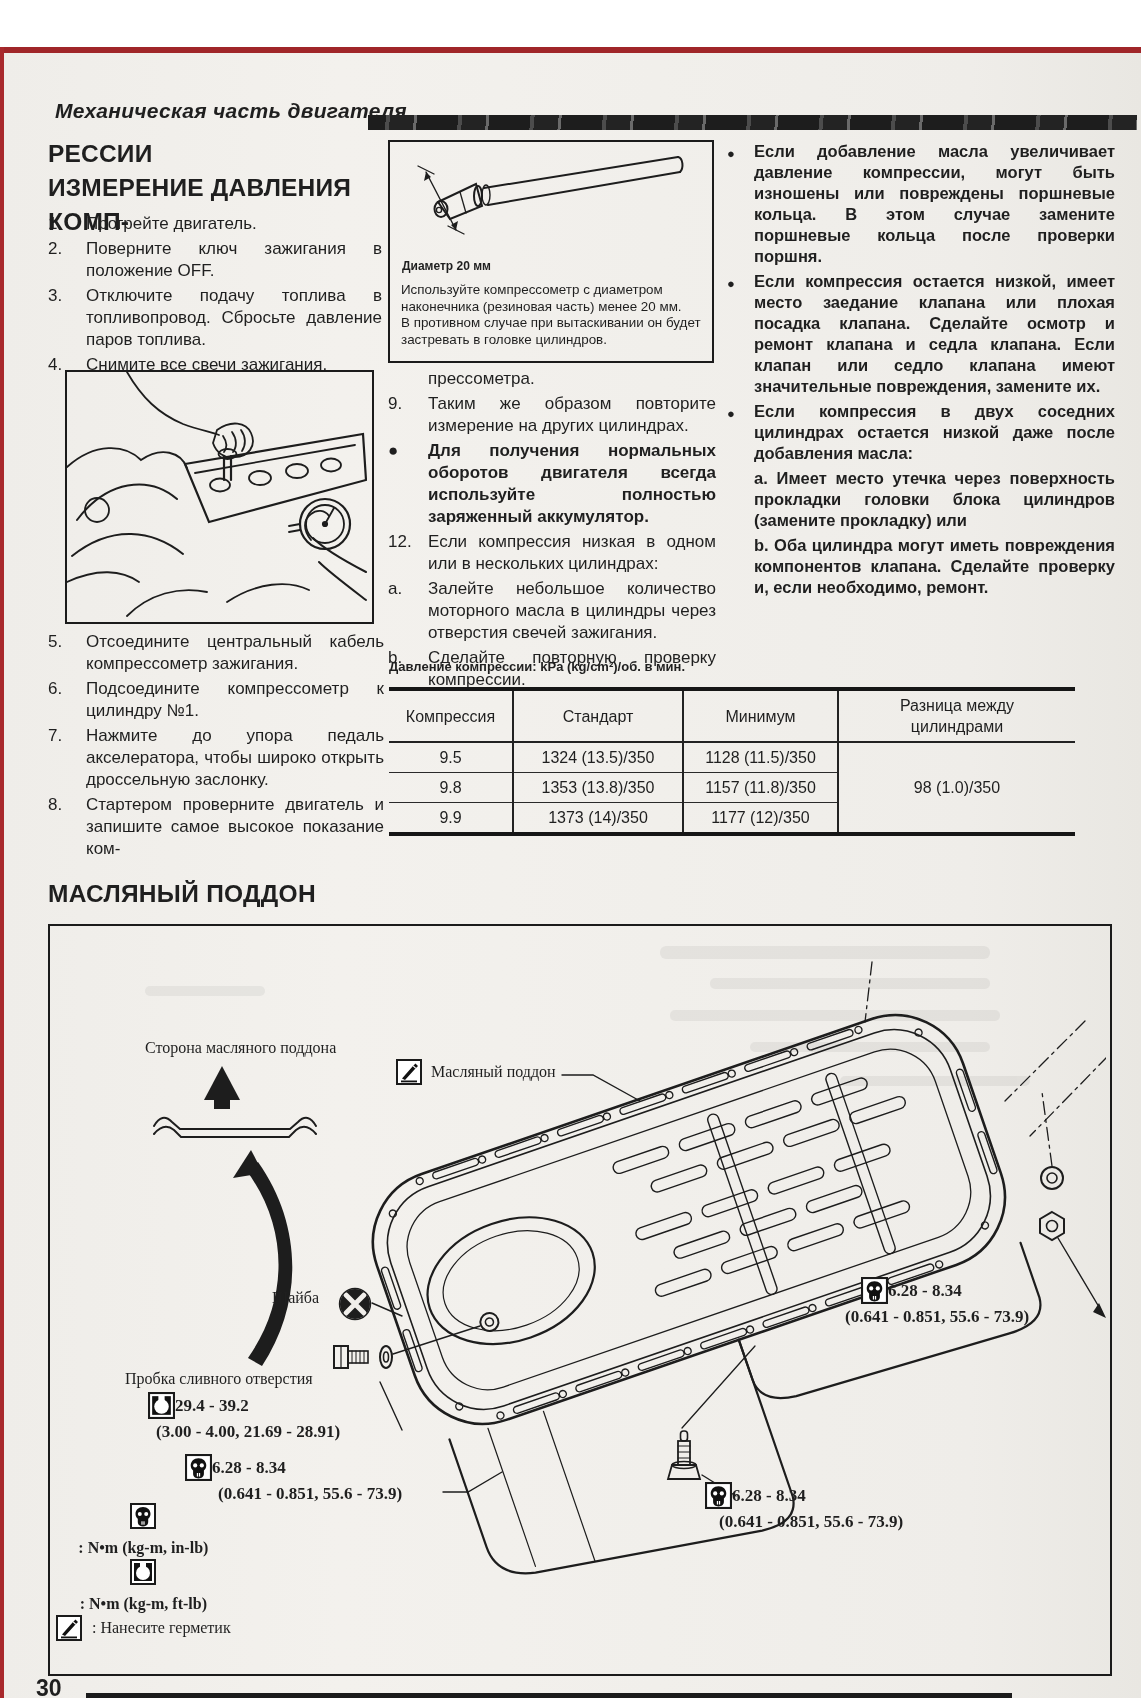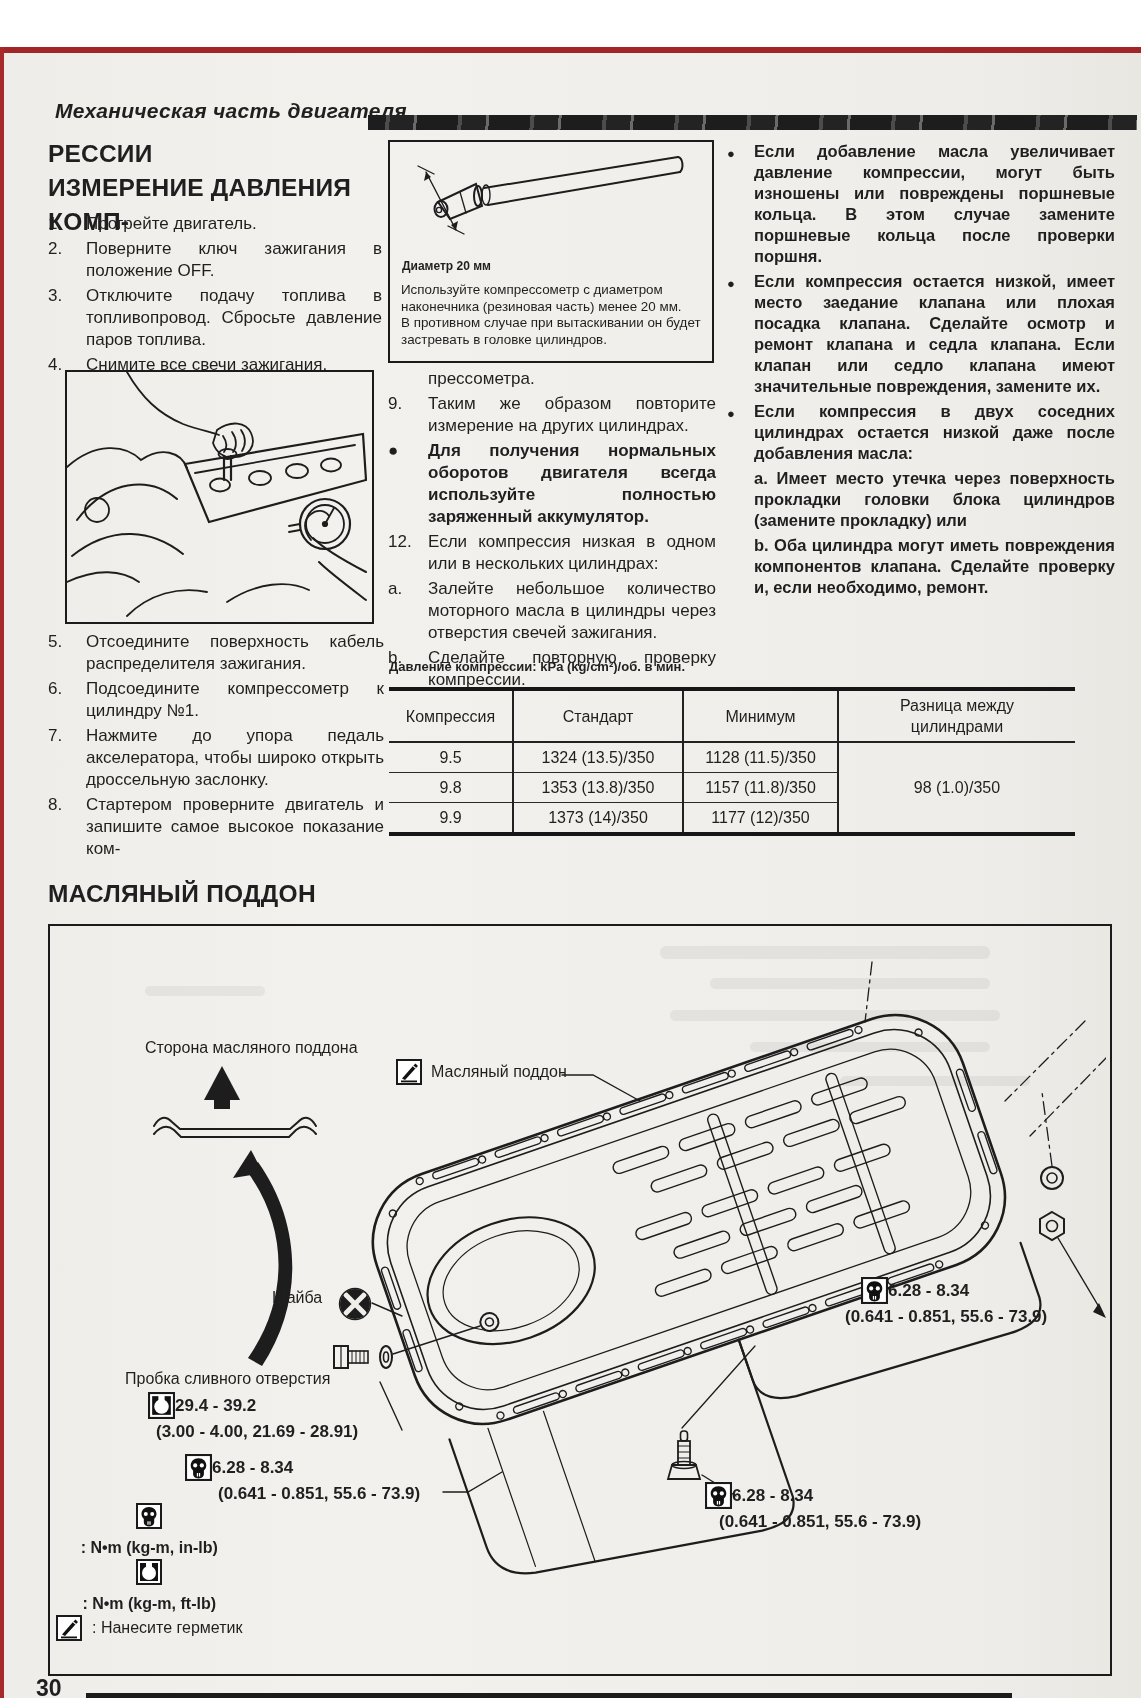--- a/index.html
+++ b/index.html
@@ -41,21 +41,21 @@
   table.spec{border-collapse:collapse;width:648px;table-layout:fixed;
     border-top:4px solid #161616;border-bottom:4px solid #161616;font-size:16px;}
   table.spec th,table.spec td{border-left:2px solid #222;text-align:center;font-weight:normal;padding:2px 4px;}
   table.spec th:first-child,table.spec td:first-child{border-left:none;}
   table.spec thead th{border-bottom:2.5px solid #222;height:46px;white-space:pre-line;line-height:21px;}
   table.spec tbody td{border-top:1.8px solid #2a2a2a;height:25px;}
   table.spec tbody tr:first-child td{border-top:none;}
   .c1{width:115px;} .c2{width:160px;} .c3{width:145px;} .c4{width:228px;}
 
   .pan-head{left:48px;top:833px;font-size:24.5px;font-weight:bold;letter-spacing:.3px;}
-  .pan-box{left:48px;top:877px;width:1060px;height:748px;border:2.5px solid #1b1b1b;}
+  .pan-box{left:48px;top:877px;width:1060px;height:748px;border:2.5px solid #1b1b1b;font-family:Liberation Serif, serif;}
   .pan-box .lbl{position:absolute;font-size:16px;}
   .lbl-side{left:95px;top:113px;}
   .lbl-pan{left:346px;top:133px;display:flex;align-items:center;gap:9px;font-size:16.5px;}
   .lbl-washer{left:222px;top:363px;}
   .lbl-drain{left:75px;top:444px;}
   .tq{position:absolute;font-weight:bold;font-size:17px;}
   .tq-row{display:flex;align-items:center;}
   .tq-alt{margin-top:3px;}
   .tq-drain{left:98px;top:466px;}  .tq-drain .tq-alt{margin-left:8px;}
   .tq-left{left:135px;top:528px;}  .tq-left .tq-alt{margin-left:33px;}
@@ -127,21 +127,21 @@
       <circle cx="258" cy="152" r="2.2" fill="#1d1d1d"></circle>
       <path d="M233,152 L222,154 M233,158 L222,160"></path>
       <path d="M299,200 C272,186 256,176 246,166 M299,228 C278,212 262,200 252,190" stroke-width="2"></path>
       <path d="M244,168 C236,158 236,148 244,142 C250,137 258,138 262,144"></path>
     </svg>
   </div>
 
   <div class="abs list steps58">
     <div class="li">
         <span class="n">5.</span>
-        <span class="t">Отсоедините поверхность кабель распределителя зажигания.</span>
+        <span class="t">Отсоедините центральный кабель компрессометр зажигания.</span>
       </div>
     <div class="li">
         <span class="n">6.</span>
         <span class="t">Подсоедините компрессометр к цилиндру №1.</span>
       </div>
     <div class="li">
         <span class="n">7.</span>
         <span class="t">Нажмите до упора педаль акселератора, чтобы широко открыть дроссельную заслонку.</span>
       </div>
     <div class="li">

